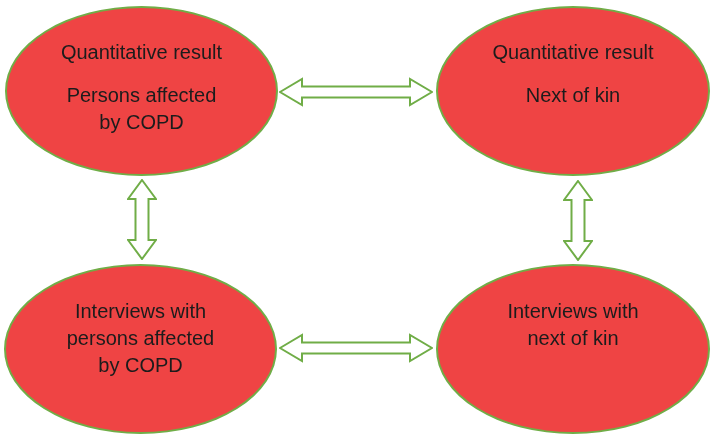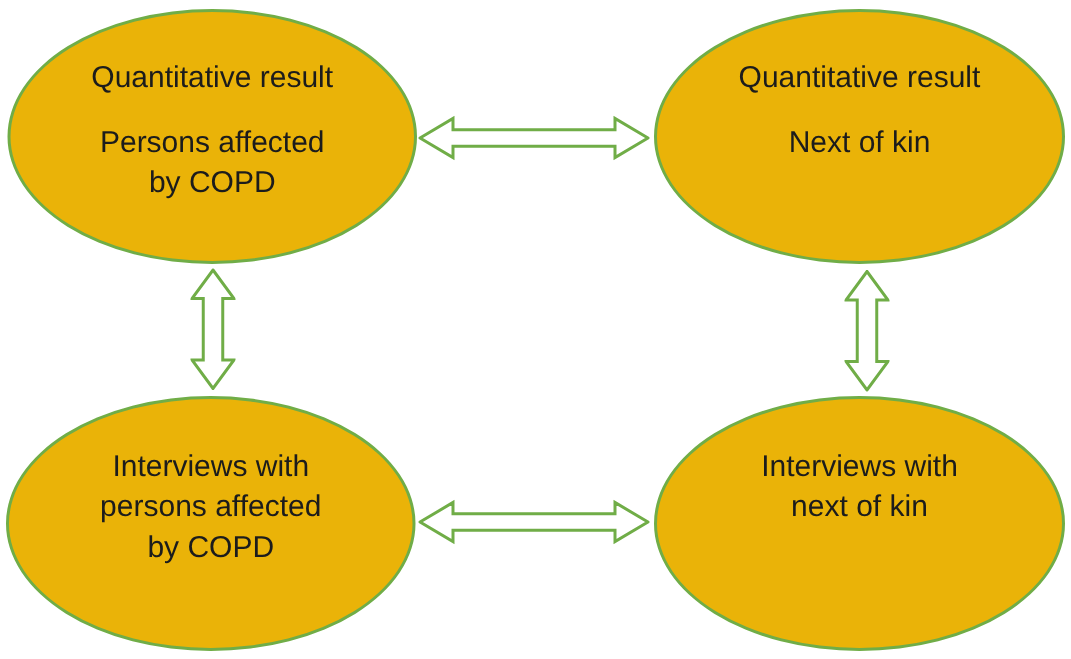--- a/index.html
+++ b/index.html
@@ -13,21 +13,21 @@
     height: 439px;
     background: #ffffff;
     font-family: "Liberation Sans", sans-serif;
     overflow: hidden;
   }
   .node {
     position: absolute;
     box-sizing: border-box;
     border: 2px solid #70AD47;
     border-radius: 50%;
-    background: #eab308;
+    background: #ef4444;
     display: flex;
     flex-direction: column;
     align-items: center;
   }
   .node .line {
     font-size: 20px;
     line-height: 27px;
     color: #1c1c1c;
     white-space: nowrap;
     text-align: center;

